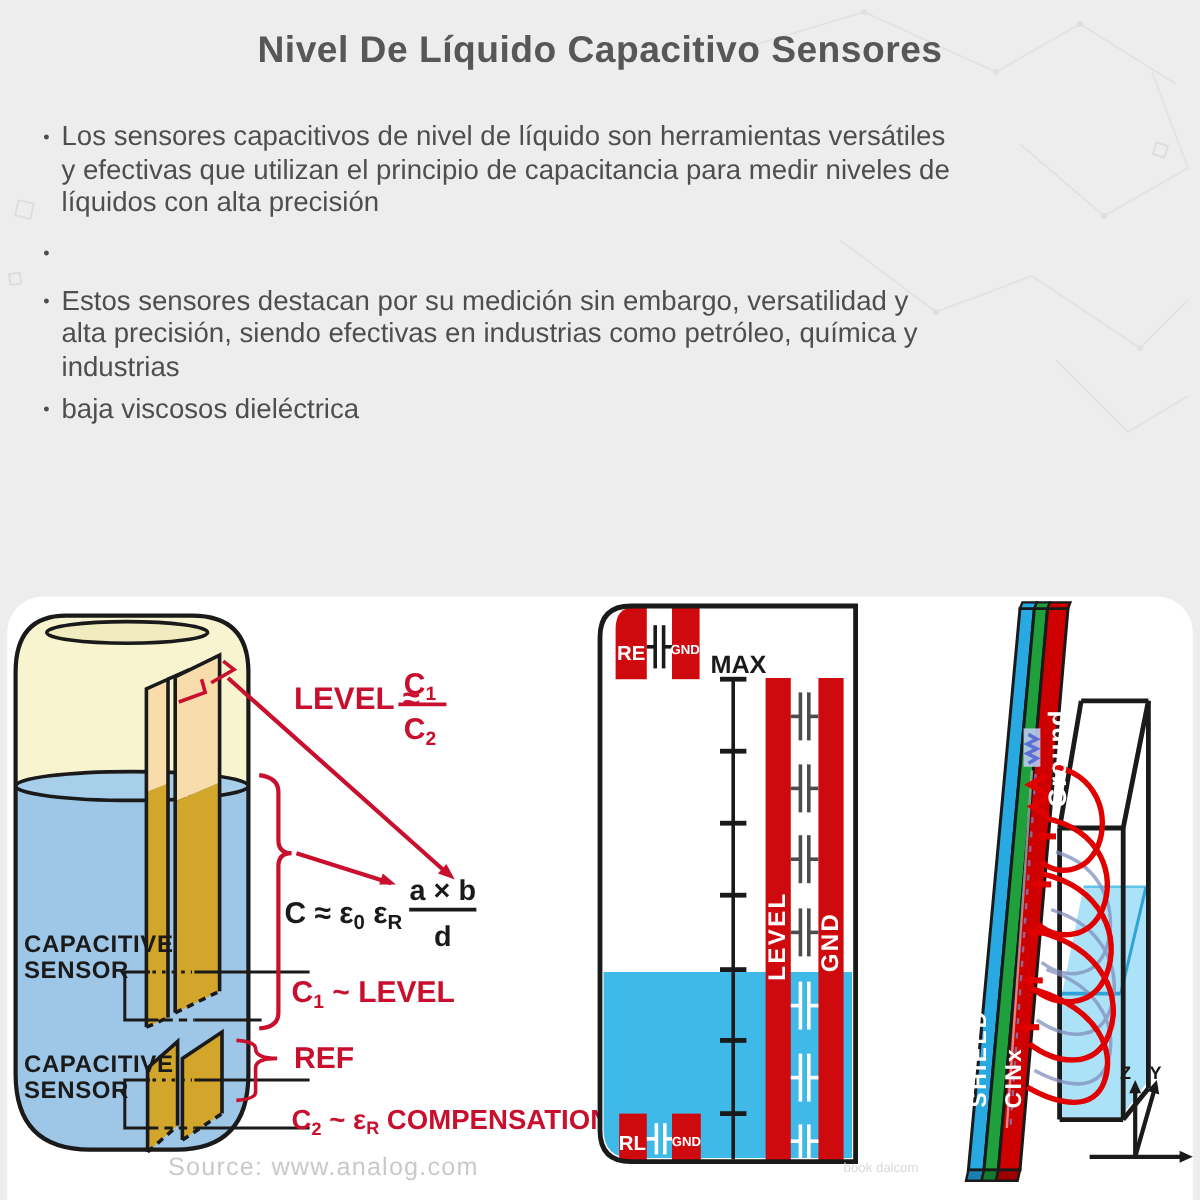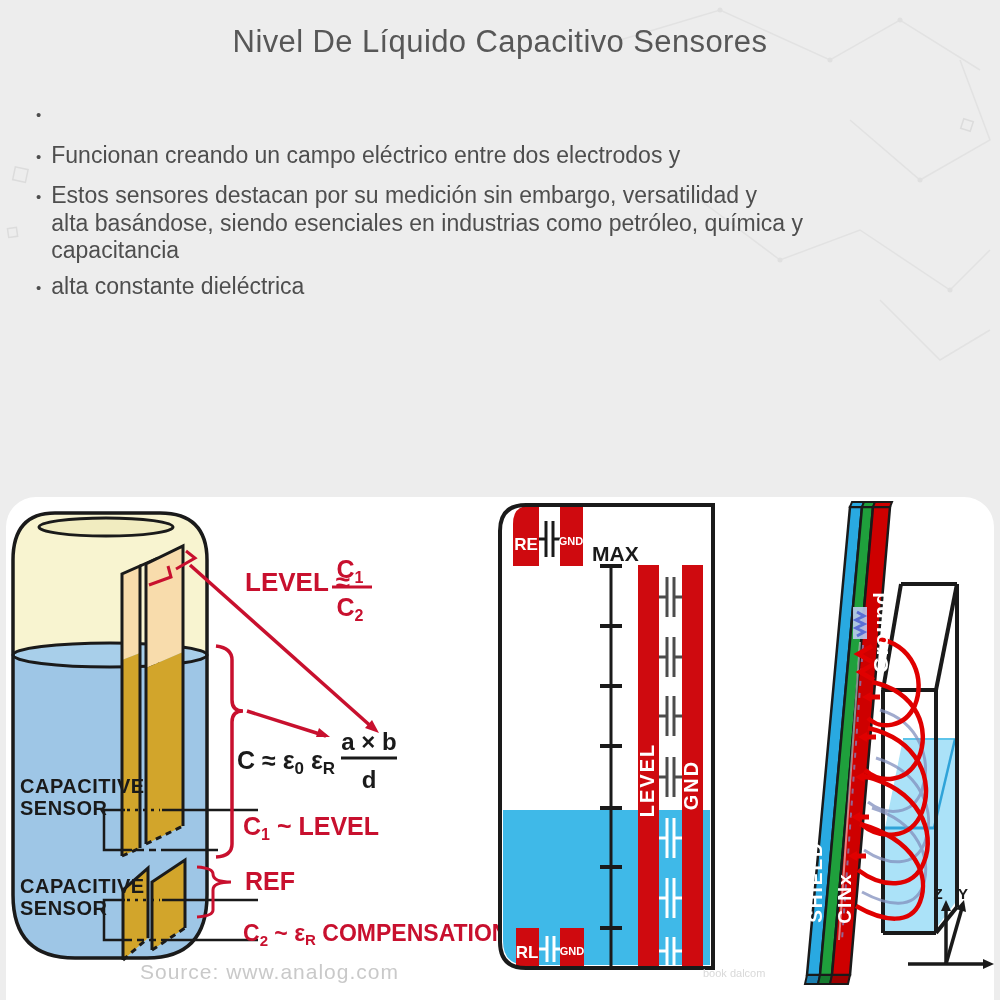--- a/index.html
+++ b/index.html
@@ -8,21 +8,21 @@
     --tank_blue:#9EC6E6; --surface_blue:#A8CFEA; --pale_yellow:#F8F4D0; --mouth_yellow:#F1ECC0;
     --peach:#F8DCAC; --gold:#D2A52B; --layer_blue:#29A9E1; --layer_green:#1FA03C;
     --layer_red:#CE0000; --liquid_light:#ABE2F8; --ink:#1a1a1a; --source_gray:#c9c9c9;
   }
   *{box-sizing:border-box;margin:0;padding:0}
   html,body{width:1000px;height:1000px}
   body{background:var(--bg);font-family:"Liberation Sans",sans-serif;position:relative;overflow:hidden}
   .page{position:absolute;inset:0;width:1000px;height:1000px}
   .bg-pattern{position:absolute;left:0;top:0;z-index:0}
   .title{position:absolute;left:0;top:24px;width:1000px;text-align:center;
-    font-size:31px;font-weight:normal;color:var(--title);letter-spacing:.4px;z-index:2}
+    font-size:31px;font-weight:bold;color:var(--title);letter-spacing:.4px;z-index:2}
   .bullets{position:absolute;left:36px;top:100px;width:930px;z-index:2}
   .bullet{display:flex;align-items:flex-start}
   .bullet.m1{margin-bottom:14px}.bullet.m2{margin-bottom:12px}.bullet.m3{margin-bottom:8px}
   .dot{font-size:15px;line-height:27px;color:var(--body_text);margin-right:10px;margin-top:1px}
   .blines{color:var(--body_text);font-size:23px;line-height:27.5px}
   .bline{white-space:nowrap}
   .card{position:absolute;left:6px;top:497px;width:988px;height:503px;background:var(--card);
     border-radius:30px 30px 0 0;z-index:1}
   svg.diagrams{position:absolute;left:0;top:0;z-index:3}
   svg text{font-family:"Liberation Sans",sans-serif}
@@ -56,39 +56,43 @@
       <rect x="8" y="228" width="9" height="9" transform="rotate(-8 12 232)"></rect>
       <rect x="962" y="120" width="10" height="10" transform="rotate(18 967 125)"></rect>
     </g>
   </svg>
 
   <h1 class="title">Nivel De Líquido Capacitivo Sensores</h1>
 
   <div class="bullets">
     <div class="bullet m1">
       <span class="dot">•</span>
+      <div class="blines">
+        <div class="bline">Los sensores capacitivos de nivel de líquido son herramientas versátiles</div>
+        <div class="bline">y efectivas que utilizan el principio de capacitancia para medir niveles de</div>
+        <div class="bline">líquidos con alta precisión</div>
+      </div>
     </div>
     <div class="bullet m2">
       <span class="dot">•</span>
       <div class="blines">
-        <div class="bline">Funcionan creando un campo eléctrico entre dos electrodos y</div>
       </div>
     </div>
     <div class="bullet m3">
       <span class="dot">•</span>
       <div class="blines">
         <div class="bline">Estos sensores destacan por su medición sin embargo, versatilidad y</div>
-        <div class="bline">alta basándose, siendo esenciales en industrias como petróleo, química y</div>
-        <div class="bline">capacitancia</div>
+        <div class="bline">alta precisión, siendo efectivas en industrias como petróleo, química y</div>
+        <div class="bline">industrias</div>
       </div>
     </div>
     <div class="bullet">
       <span class="dot">•</span>
       <div class="blines">
-        <div class="bline">alta constante dieléctrica</div>
+        <div class="bline">baja viscosos dieléctrica</div>
       </div>
     </div>
   </div>
 
   <div class="card"></div>
 
   <svg class="diagrams" width="1000" height="1000" viewBox="0 0 1000 1000">
 
     <g>
 

